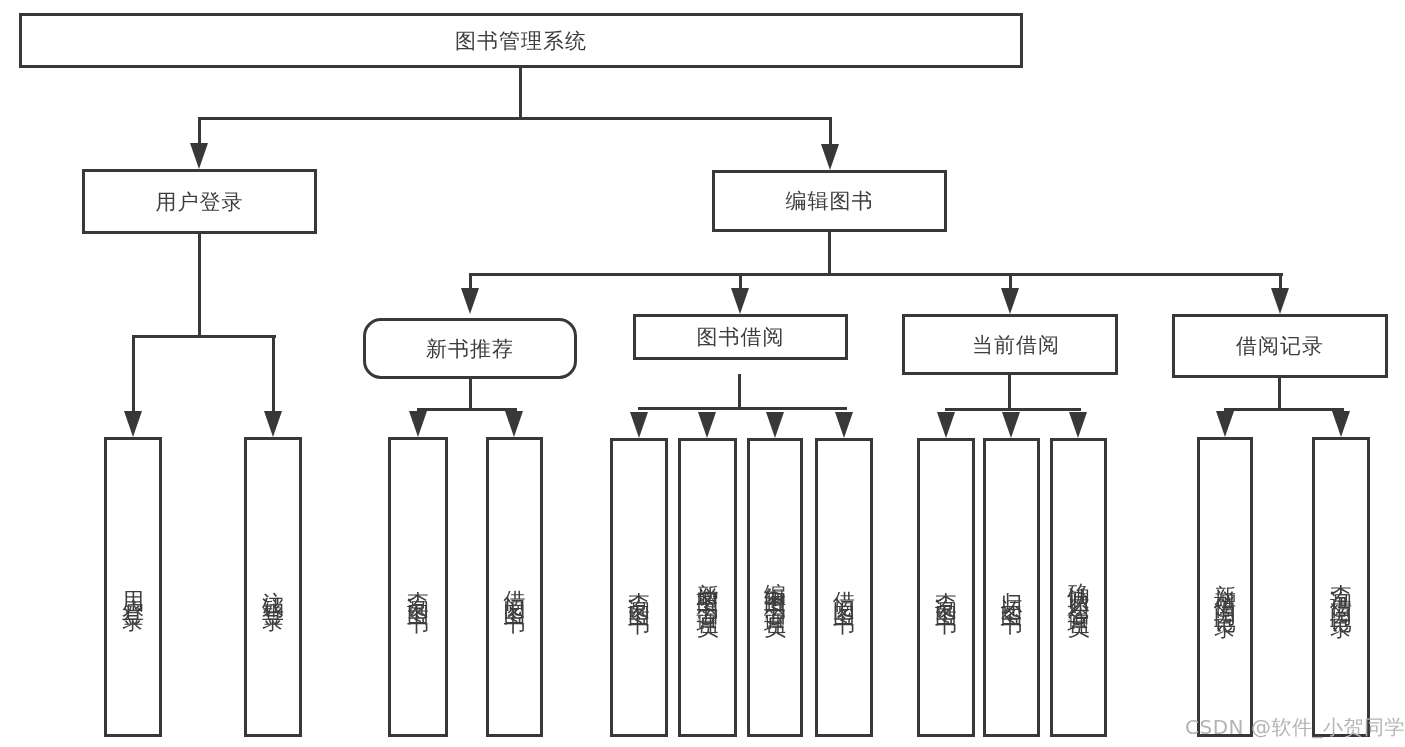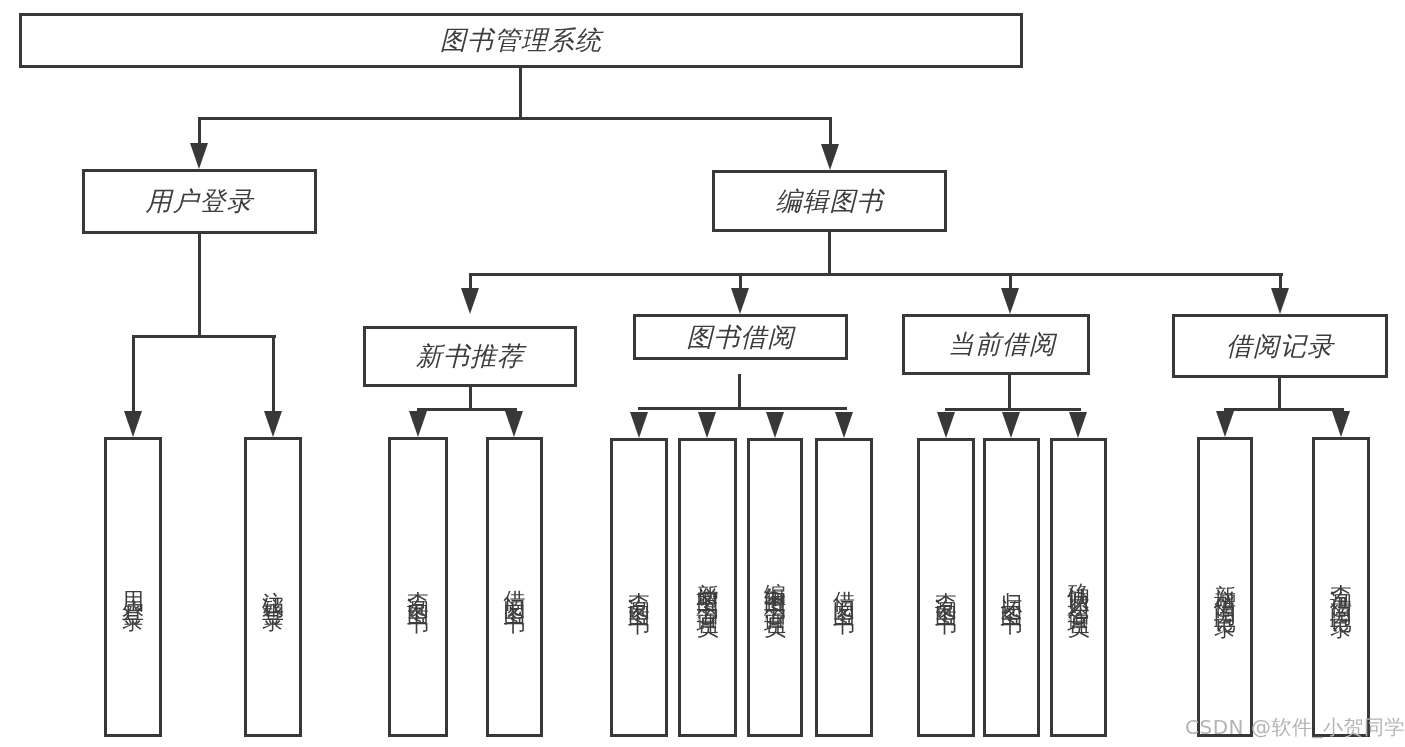--- a/index.html
+++ b/index.html
@@ -4,21 +4,21 @@
 <style>
   html,body { margin:0; padding:0; background:#fff; }
   #stage {
     position:relative; width:1405px; height:747px; background:#fff;
     font-family:"DejaVu Sans", sans-serif; overflow:hidden;
     --line:#383838; --text:#3d3d3d; --box-fill:#ffffff; --watermark:#b4b4b4;
   }
   .hbox {
     position:absolute; box-sizing:border-box; background:var(--box-fill);
     border:3px solid var(--line); display:flex; align-items:center; justify-content:center;
-    font-size:26px; color:var(--text); letter-spacing:1px; white-space:nowrap;font-style:italic;
+    font-size:21px; color:var(--text); letter-spacing:1px; white-space:nowrap;
   }
   .vbox {
     position:absolute; box-sizing:border-box; background:var(--box-fill);
     border:3px solid var(--line); display:flex; align-items:center; justify-content:center;
     writing-mode:vertical-rl; text-orientation:mixed;
     font-size:22px; color:var(--text); letter-spacing:7px; line-height:1;
   }
   .cline { position:absolute; background:var(--line); }
   .tri {
     position:absolute; width:0; height:0;
@@ -82,25 +82,25 @@
   <div class="cline" style="left:1224px;top:408px;width:120px;height:3px;"></div>
   <div class="tri" style="left:1216px;top:411px;"></div>
   <div class="tri" style="left:1332px;top:411px;"></div>
 
   <div class="hbox" style="left:19px;top:13px;width:1004px;height:55px;">图书管理系统</div>
 
   <div class="hbox" style="left:82px;top:169px;width:235px;height:65px;">用户登录</div>
 
   <div class="hbox" style="left:712px;top:170px;width:235px;height:62px;">编辑图书</div>
 
-  <div class="hbox" style="left:363px;top:326px;width:214px;height:61px;">新书推荐</div>
+  <div class="hbox" style="left:363px;top:318px;width:214px;height:61px;border-radius:18px;">新书推荐</div>
 
   <div class="hbox" style="left:633px;top:314px;width:215px;height:46px;">图书借阅</div>
 
-  <div class="hbox" style="left:902px;top:314px;width:188px;height:61px;padding-left:12px;">当前借阅</div>
+  <div class="hbox" style="left:902px;top:314px;width:216px;height:61px;padding-left:12px;">当前借阅</div>
 
   <div class="hbox" style="left:1172px;top:314px;width:216px;height:64px;">借阅记录</div>
 
   <div class="vbox" style="left:104px;top:437px;width:58px;height:300px;">用户登录</div>
 
   <div class="vbox" style="left:244px;top:437px;width:58px;height:300px;">注销登录</div>
 
   <div class="vbox" style="left:388px;top:437px;width:60px;height:300px;">查询图书</div>
 
   <div class="vbox" style="left:486px;top:437px;width:57px;height:300px;">借阅图书</div>

